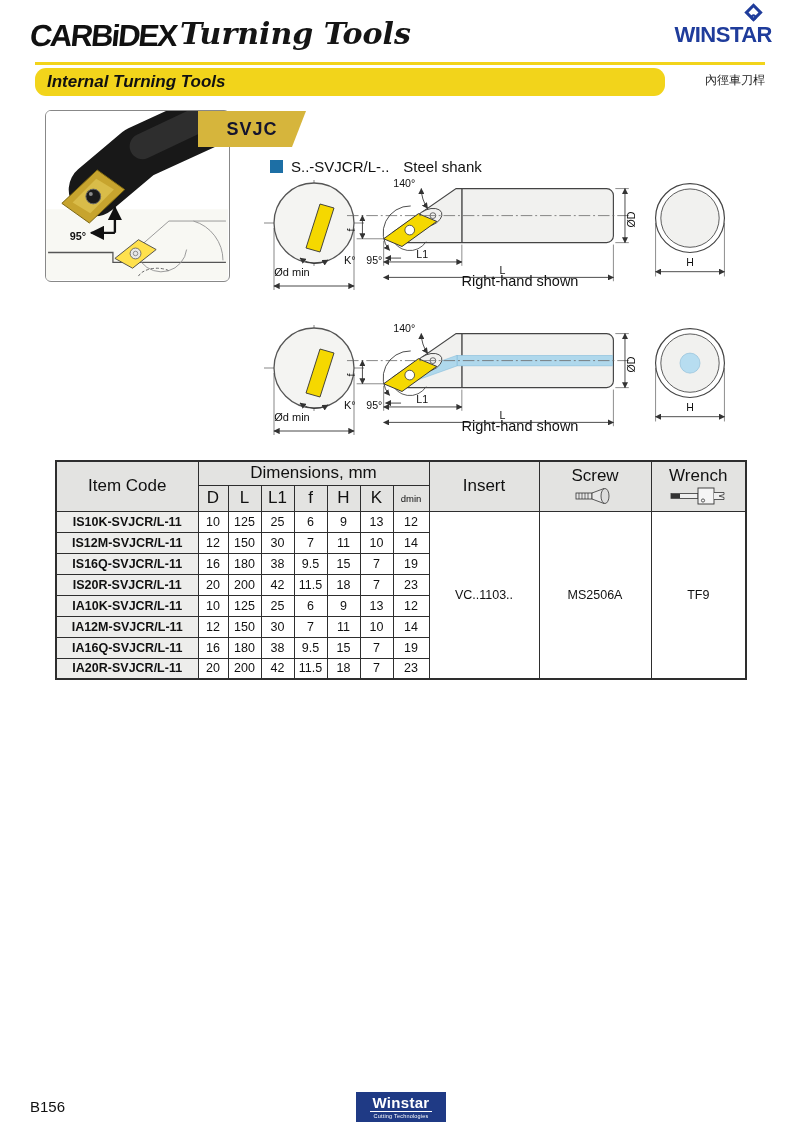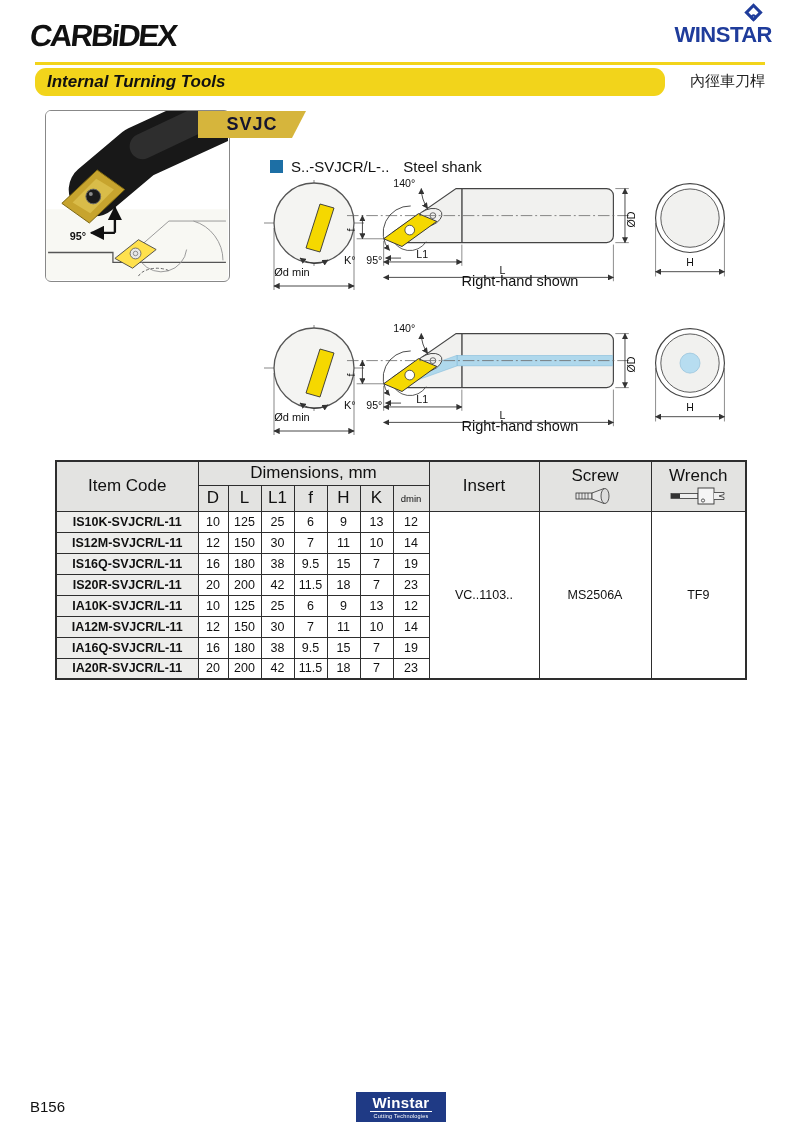--- a/index.html
+++ b/index.html
@@ -14,26 +14,26 @@
   .winstar { position:absolute; right:28px; top:22px; color:#1F3C9B; font-weight:800; font-size:22px;
              letter-spacing:-.5px; }
   .winstar-diamond { position:absolute; right:40px; top:6px; width:13px; height:13px;
              border:3px solid #1F3C9B; transform:rotate(45deg); }
   .winstar-diamond::after { content:""; position:absolute; left:3.5px; top:3.5px; width:6px; height:6px;
              border:2px solid #1F3C9B; border-radius:50%; box-sizing:border-box; }
   .rule-thin { position:absolute; left:35px; top:62px; width:730px; height:3px; background:#F2D41B; }
   .banner { position:absolute; left:35px; top:68px; width:630px; height:28px; background:#F2D41B;
             display:flex; align-items:center; padding-left:12px;border-radius:11px; }
   .banner-title { font-weight:bold; font-style:italic; font-size:17px; color:#111; }
-  .banner-zh { position:absolute; right:35px; top:72px; font-size:15px; color:#222; }
+  .banner-zh { position:absolute; right:35px; top:72px; font-size:12px; color:#222; }
 
   
   .photo-box { position:absolute; left:45px; top:110px; width:185px; height:172px;
                border:1.5px solid #888; border-radius:6px; overflow:hidden; background:#fff; }
-  .badge { position:absolute; left:198px; top:111px; width:108px; height:27px; background:#D6B53C;
+  .badge { position:absolute; left:198px; top:111px; width:108px; height:36px; background:#D6B53C;
            clip-path:polygon(0 0,100% 0,calc(100% - 14px) 100%,0 100%);
            display:flex; align-items:center; justify-content:center;
            font-weight:800; font-size:18px; color:#14142e; letter-spacing:1px; z-index:5; }
 
   
   .draw-head { position:absolute; left:270px; display:flex; align-items:center; gap:8px; font-size:15px; color:#111; }
   .blue-sq { width:13px; height:13px; background:#1D6FA5; display:inline-block; }
   .draw-code { font-weight:500;text-align:right; }
   .draw-desc { margin-left:6px; }
   .caption { position:absolute; left:390px; width:260px; text-align:center; font-size:14.5px; color:#111; }
@@ -64,20 +64,21 @@
   .foot-logo .t { font-weight:bold; font-size:15px; line-height:15px; letter-spacing:.3px;
                   border-bottom:1px solid #fff; display:inline-block; padding:0 3px 1px 3px; }
   .foot-logo .s { font-size:5.5px; letter-spacing:.2px; display:block; margin-top:1px; }
 </style>
 </head>
 <body>
 
 <div class="page">
 
   <div class="brand">CARBiDEX</div>
+  <div class="page-title">Turning Tools</div>
   <div class="winstar">WINSTAR</div>
   <div class="winstar-diamond"></div>
   <div class="rule-thin"></div>
   <div class="banner">
     <span class="banner-title">Internal Turning Tools</span>
   </div>
   <div class="banner-zh">內徑車刀桿</div>
 
   <div class="photo-box">
     <svg width="182" height="169" viewBox="0 0 185 172">

